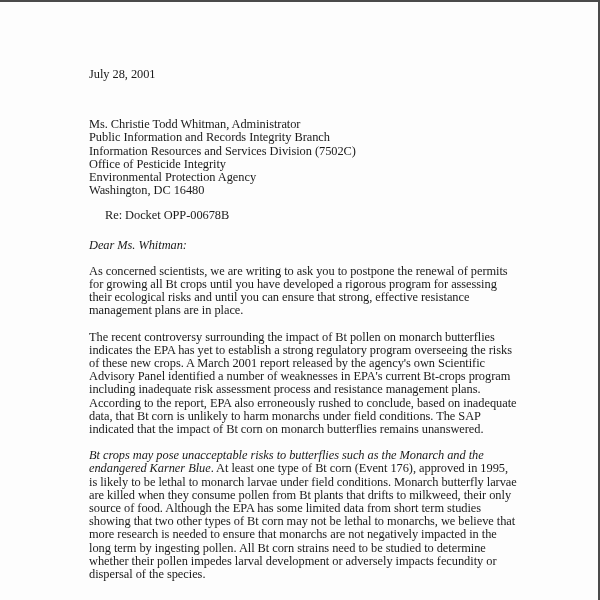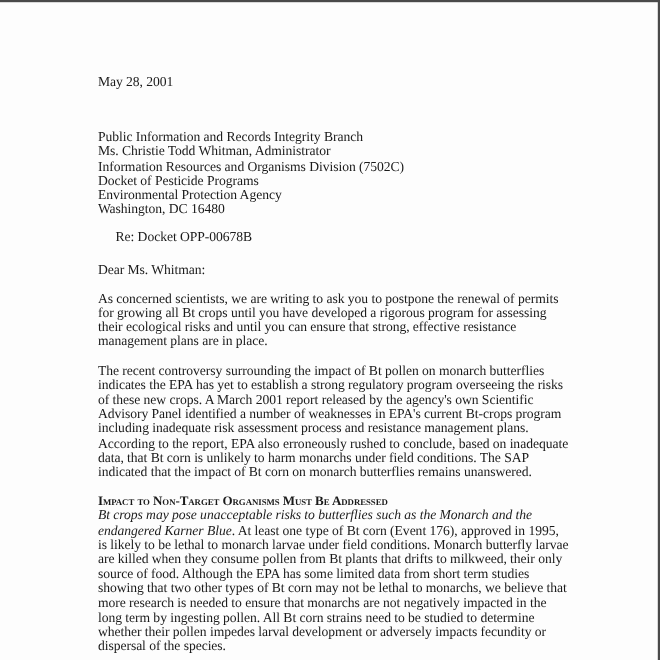--- a/index.html
+++ b/index.html
@@ -20,48 +20,47 @@
     font-family: "Liberation Serif", "DejaVu Serif", serif;
     font-size: 12.4px;
     line-height: 13.2px;
     color: #1a1a1a;
     letter-spacing: -0.05px;
   }
   .date { margin: 0 0 37px 0; }
   .address { margin: 0 0 12px 0; }
   .address div { white-space: nowrap; }
   .re { margin: 0 0 13px 16px; }
-  .salutation { margin: 16px 0 13px 0; }
+  .salutation { margin: 16px 0 13px 0; font-style: italic; }
   p { margin: 0 0 13px 0; }
   .heading {
     font-weight: bold;
     font-variant: small-caps;
     font-size: 11.8px;
     margin: 0;
   }
   .lead { font-style: italic; }
 </style>
 </head>
 <body>
 
 <div class="page">
   <div class="letter">
-    <div class="date">May 28, 2001</div>
+    <div class="date">July 28, 2001</div>
 
     <div class="address">
+      <div>Ms. Christie Todd Whitman, Administrator</div>
       <div>Public Information and Records Integrity Branch</div>
-      <div>Ms. Christie Todd Whitman, Administrator</div>
-      <div>Information Resources and Organisms Division (7502C)</div>
-      <div>Docket of Pesticide Programs</div>
+      <div>Information Resources and Services Division (7502C)</div>
+      <div>Office of Pesticide Integrity</div>
       <div>Environmental Protection Agency</div>
       <div>Washington, DC 16480</div>
     </div>
 
     <div class="re">Re: Docket OPP-00678B</div>
     <div class="salutation">Dear Ms. Whitman:</div>
 
     <p>As concerned scientists, we are writing to ask you to postpone the renewal of permits for growing all Bt crops until you have developed a rigorous program for assessing their ecological risks and until you can ensure that strong, effective resistance management plans are in place.</p>
     <p>The recent controversy surrounding the impact of Bt pollen on monarch butterflies indicates the EPA has yet to establish a strong regulatory program overseeing the risks of these new crops. A March 2001 report released by the agency's own Scientific Advisory Panel identified a number of weaknesses in EPA's current Bt-crops program including inadequate risk assessment process and resistance management plans. According to the report, EPA also erroneously rushed to conclude, based on inadequate data, that Bt corn is unlikely to harm monarchs under field conditions. The SAP indicated that the impact of Bt corn on monarch butterflies remains unanswered.</p>
 
-    <div class="heading">Impact to Non-Target Organisms Must Be Addressed</div>
     <div><span class="lead">Bt crops may pose unacceptable risks to butterflies such as the Monarch and the endangered Karner Blue</span><span>. At least one type of Bt corn (Event 176), approved in 1995, is likely to be lethal to monarch larvae under field conditions. Monarch butterfly larvae are killed when they consume pollen from Bt plants that drifts to milkweed, their only source of food. Although the EPA has some limited data from short term studies showing that two other types of Bt corn may not be lethal to monarchs, we believe that more research is needed to ensure that monarchs are not negatively impacted in the long term by ingesting pollen. All Bt corn strains need to be studied to determine whether their pollen impedes larval development or adversely impacts fecundity or dispersal of the species.</span></div>
   </div>
 </div>
 
 </body></html>

